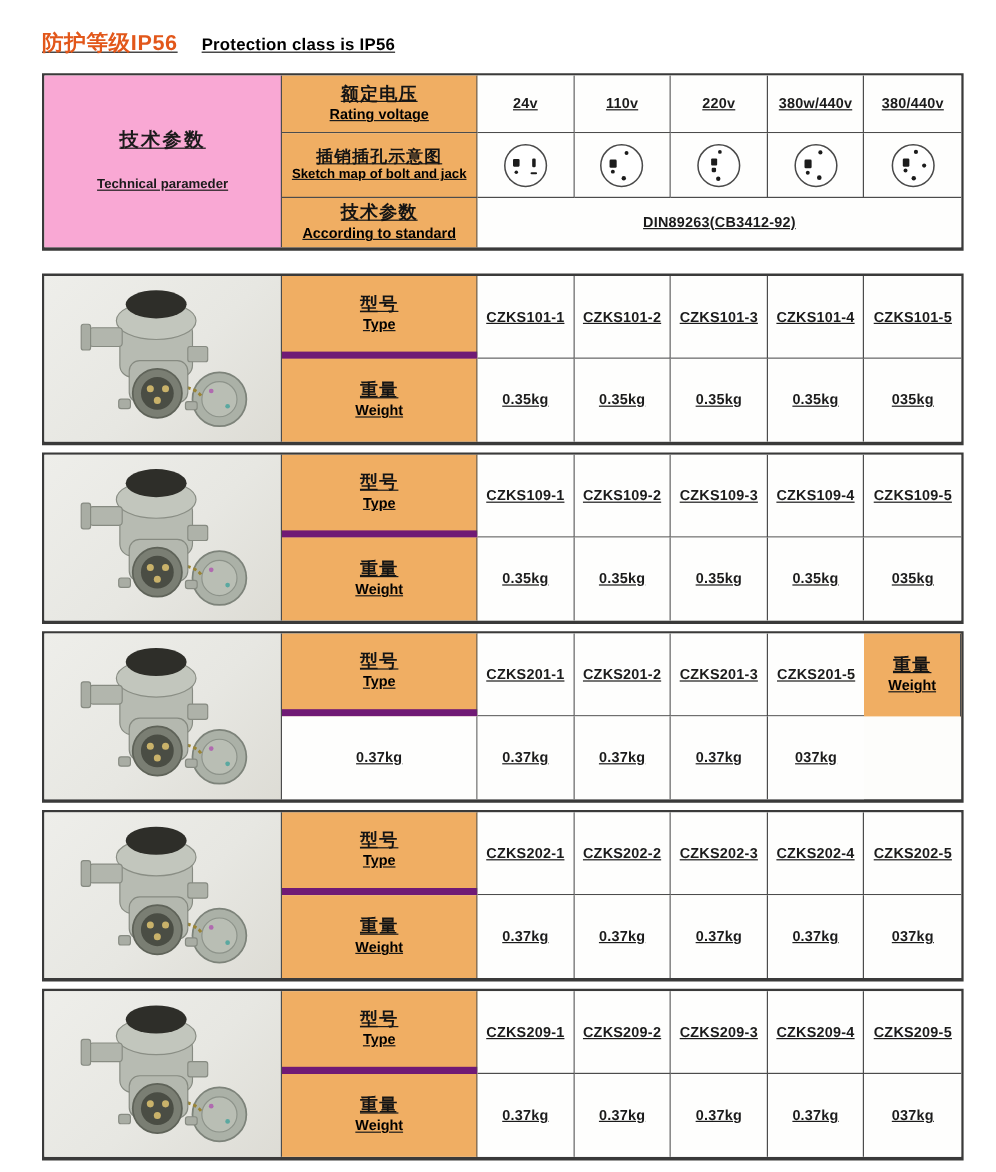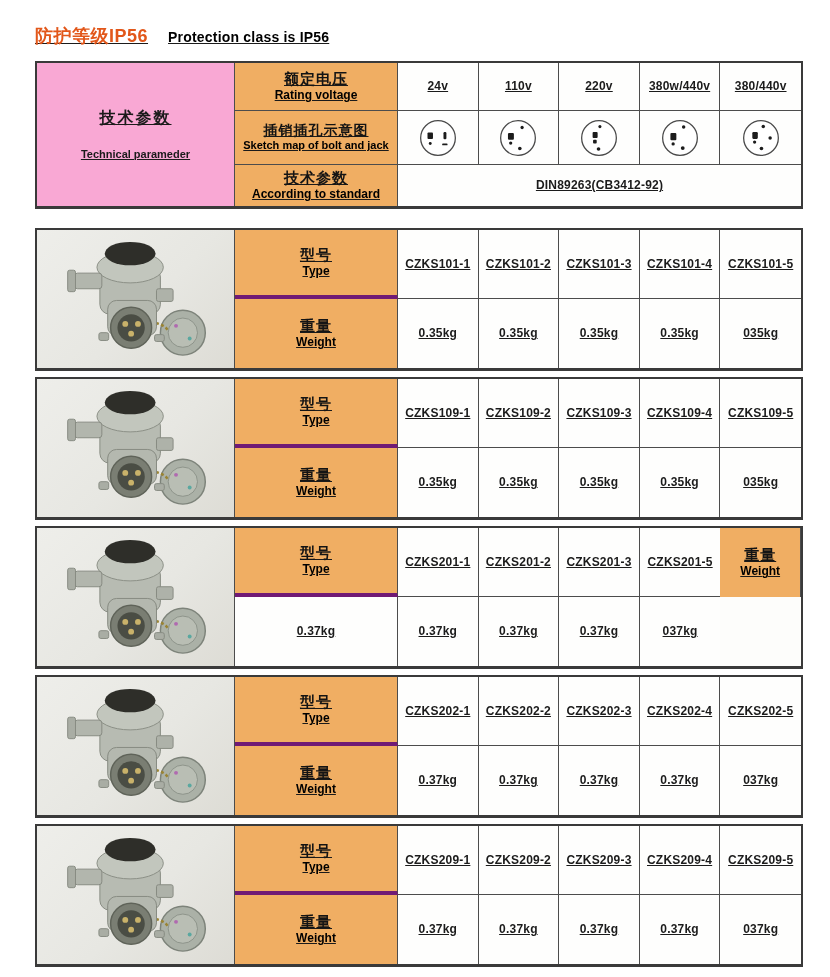--- a/index.html
+++ b/index.html
@@ -50,21 +50,21 @@
   }
   .cell.lc{border-right:none;}
   .cell.lr{border-bottom:none;}
   .cell.orange{background:#f0ae63;}
   .cell.orange .zh{font-size:15px;font-weight:800;color:#141414;letter-spacing:1px;}
   .cell.orange .en{font-size:12px;font-weight:800;color:#000000;}
   .cell.tech{background:#f9a8d4;gap:20px;}
   .cell.tech .zh{font-size:16px;font-weight:800;letter-spacing:2px;}
   .cell.tech .en{font-size:11px;font-weight:800;}
   .cell.val{font-size:12px;font-weight:800;letter-spacing:.2px;}
-  .cell.maroon-under{border-bottom:4px solid #701a75;align-items:center;}
+  .cell.maroon-under{border-bottom:6px solid #701a75;align-items:center;}
   .cell.imgcell{
     background:linear-gradient(135deg,#eeeeea 0%,#e7e7e2 55%,#dddcd5 100%);
     padding:4px;
   }
   .prod-img{width:172px;height:122px;}
   .sketch-svg{width:42px;height:42px;}
 </style>
 </head>
 <body>
 

